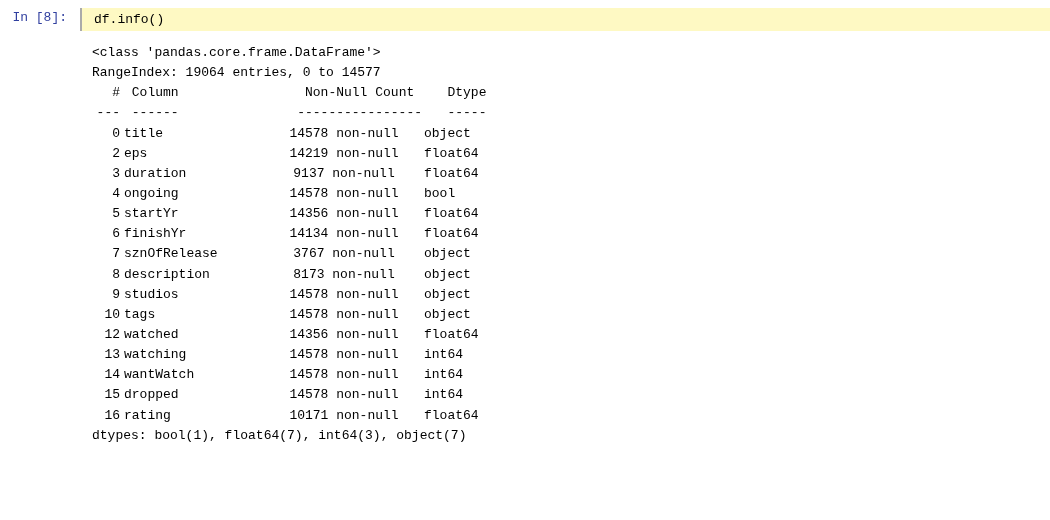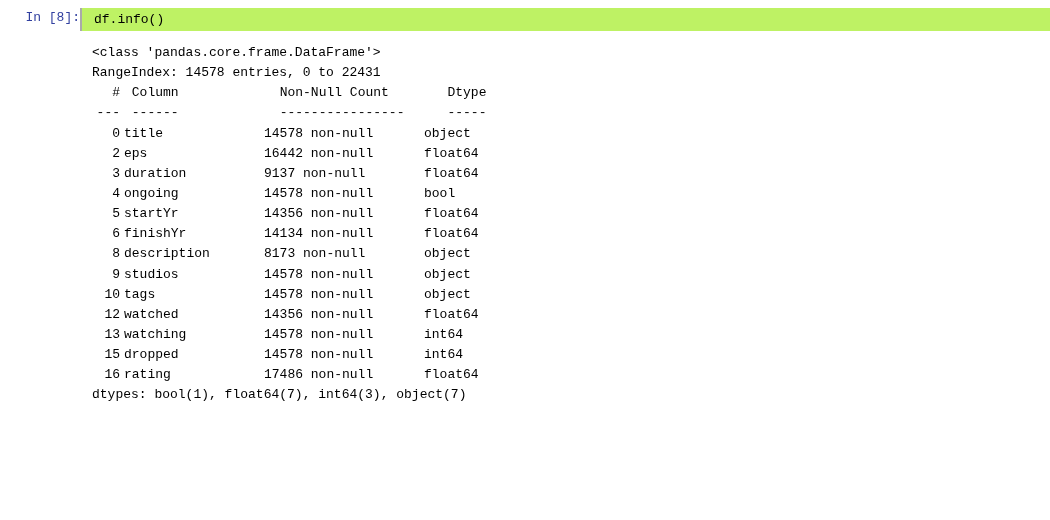--- a/index.html
+++ b/index.html
@@ -13,28 +13,28 @@
       overflow: hidden;
     }
     .notebook-cell {
       display: flex;
       flex-direction: row;
       padding: 8px 0;
     }
     .cell-label {
       color: #303f9f;
       min-width: 80px;
-      padding-right: 0;
+      padding-right: 13px;
       padding-top: 2px;
       text-align: right;
       font-size: 13px;
       white-space: nowrap;
     }
     .cell-input {
-      background: #bef264;
+      background: #fef9c3;
       border-left: 2px solid #aaaaaa;
       padding: 4px 12px;
       flex: 1;
       font-family: 'Courier New', Courier, monospace;
       font-size: 13px;
       color: #000000;
     }
     .cell-output {
       display: flex;
       flex-direction: row;
@@ -56,62 +56,65 @@
       text-align: right;
       margin-right: 4px;
     }
     .col-name {
       display: inline-block;
       width: 140px;
     }
     .col-count {
       display: inline-block;
       width: 160px;
+      text-align: center;
     }
     .col-dtype {
       display: inline-block;
       width: 80px;
     }
   </style>
 </head>
 <body>
 
 <div class="notebook-cell">
   <div class="cell-label">In [8]:</div>
   <div class="cell-input">df.info()</div>
 </div>
 
 <div class="cell-output">
   <div class="output-label"></div>
   <div class="output-content">
     <div>&lt;class 'pandas.core.frame.DataFrame'&gt;</div>
-    <div>RangeIndex: 14578 entries, 0 to 22431</div>
+    <div>RangeIndex: 19064 entries, 0 to 14577</div>
     <div>
       <span class="col-num">#</span>
       <span class="col-name">Column</span>
       <span class="col-count">Non-Null Count</span>
       <span class="col-dtype">Dtype</span>
     </div>
     <div>
       <span class="col-num">---</span>
       <span class="col-name">------</span>
       <span class="col-count">----------------</span>
       <span class="col-dtype">-----</span>
     </div>
     <div id="data-rows">
         <div><span class="col-num">0</span><span class="col-name">title</span><span class="col-count">14578 non-null</span><span class="col-dtype">object</span></div>
-        <div><span class="col-num">2</span><span class="col-name">eps</span><span class="col-count">16442 non-null</span><span class="col-dtype">float64</span></div>
+        <div><span class="col-num">2</span><span class="col-name">eps</span><span class="col-count">14219 non-null</span><span class="col-dtype">float64</span></div>
         <div><span class="col-num">3</span><span class="col-name">duration</span><span class="col-count">9137 non-null</span><span class="col-dtype">float64</span></div>
         <div><span class="col-num">4</span><span class="col-name">ongoing</span><span class="col-count">14578 non-null</span><span class="col-dtype">bool</span></div>
         <div><span class="col-num">5</span><span class="col-name">startYr</span><span class="col-count">14356 non-null</span><span class="col-dtype">float64</span></div>
         <div><span class="col-num">6</span><span class="col-name">finishYr</span><span class="col-count">14134 non-null</span><span class="col-dtype">float64</span></div>
+        <div><span class="col-num">7</span><span class="col-name">sznOfRelease</span><span class="col-count">3767 non-null</span><span class="col-dtype">object</span></div>
         <div><span class="col-num">8</span><span class="col-name">description</span><span class="col-count">8173 non-null</span><span class="col-dtype">object</span></div>
         <div><span class="col-num">9</span><span class="col-name">studios</span><span class="col-count">14578 non-null</span><span class="col-dtype">object</span></div>
         <div><span class="col-num">10</span><span class="col-name">tags</span><span class="col-count">14578 non-null</span><span class="col-dtype">object</span></div>
         <div><span class="col-num">12</span><span class="col-name">watched</span><span class="col-count">14356 non-null</span><span class="col-dtype">float64</span></div>
         <div><span class="col-num">13</span><span class="col-name">watching</span><span class="col-count">14578 non-null</span><span class="col-dtype">int64</span></div>
+        <div><span class="col-num">14</span><span class="col-name">wantWatch</span><span class="col-count">14578 non-null</span><span class="col-dtype">int64</span></div>
         <div><span class="col-num">15</span><span class="col-name">dropped</span><span class="col-count">14578 non-null</span><span class="col-dtype">int64</span></div>
-        <div><span class="col-num">16</span><span class="col-name">rating</span><span class="col-count">17486 non-null</span><span class="col-dtype">float64</span></div>
+        <div><span class="col-num">16</span><span class="col-name">rating</span><span class="col-count">10171 non-null</span><span class="col-dtype">float64</span></div>
       </div>
     <div>dtypes: bool(1), float64(7), int64(3), object(7)</div>
 
   </div>
 </div>
 
 </body></html>

